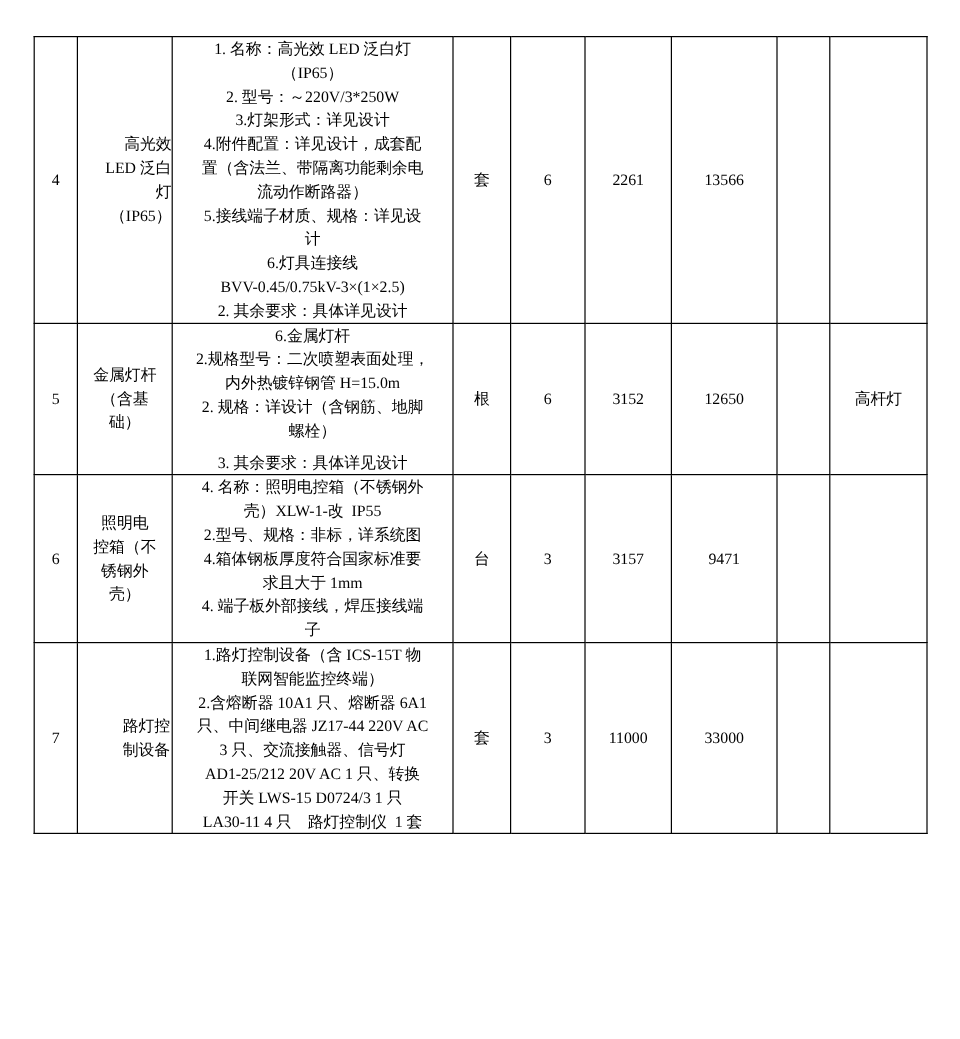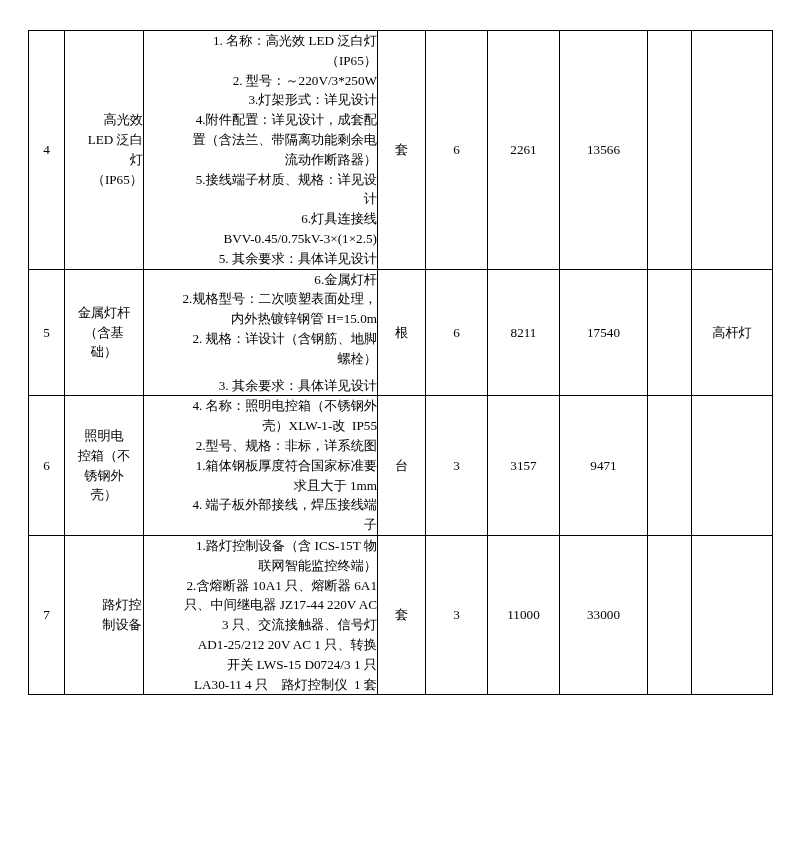--- a/index.html
+++ b/index.html
@@ -49,21 +49,21 @@
   .cell-center {
     text-align: center;
     padding: 4px 2px;
   }
   .cell-name {
     text-align: center;
     padding: 6px 6px;
     line-height: 1.55;
   }
   .cell-spec {
-    text-align: right;
+    text-align: center;
     padding: 5px 6px 6px 6px;
     line-height: 1.58;
   }
   .cell-note {
     text-align: center;
     padding: 4px 4px;
     margin-top: 37px;
   }
   .spec-line {
     display: block;
@@ -103,21 +103,21 @@
           <span class="spec-line">（IP65）</span>
           <span class="spec-line">2. 型号：～220V/3*250W</span>
           <span class="spec-line">3.灯架形式：详见设计</span>
           <span class="spec-line">4.附件配置：详见设计，成套配</span>
           <span class="spec-line">置（含法兰、带隔离功能剩余电</span>
           <span class="spec-line">流动作断路器）</span>
           <span class="spec-line">5.接线端子材质、规格：详见设</span>
           <span class="spec-line">计</span>
           <span class="spec-line">6.灯具连接线</span>
           <span class="spec-line">BVV-0.45/0.75kV-3×(1×2.5)</span>
-          <span class="spec-line">5. 其余要求：具体详见设计</span>
+          <span class="spec-line">2. 其余要求：具体详见设计</span>
         </td>
         <td class="cell-center">套</td>
         <td class="cell-center num">6</td>
         <td class="cell-center num">2261</td>
         <td class="cell-center num">13566</td>
         <td class="cell-center"></td>
         <td class="cell-note"></td>
       </tr>
 
       <tr>
@@ -128,37 +128,37 @@
         <td class="cell-spec">
           <span class="spec-line">6.金属灯杆</span>
           <span class="spec-line">2.规格型号：二次喷塑表面处理，</span>
           <span class="spec-line">内外热镀锌钢管 H=15.0m</span>
           <span class="spec-line">2. 规格：详设计（含钢筋、地脚</span>
           <span class="spec-line">螺栓）</span>
           <span class="spec-line" style="margin-top:7px;">3. 其余要求：具体详见设计</span>
         </td>
         <td class="cell-center">根</td>
         <td class="cell-center num">6</td>
-        <td class="cell-center num">8211</td>
-        <td class="cell-center num">17540</td>
+        <td class="cell-center num">3152</td>
+        <td class="cell-center num">12650</td>
         <td class="cell-center"></td>
         <td class="cell-note">高杆灯</td>
       </tr>
 
       <tr>
         <td class="cell-center num">6</td>
         <td class="cell-name" style="white-space: pre-line;">照明电
 控箱（不
 锈钢外
 壳）</td>
         <td class="cell-spec">
           <span class="spec-line">4. 名称：照明电控箱（不锈钢外</span>
           <span class="spec-line">壳）XLW-1-改  IP55</span>
           <span class="spec-line">2.型号、规格：非标，详系统图</span>
-          <span class="spec-line">1.箱体钢板厚度符合国家标准要</span>
+          <span class="spec-line">4.箱体钢板厚度符合国家标准要</span>
           <span class="spec-line">求且大于 1mm</span>
           <span class="spec-line">4. 端子板外部接线，焊压接线端</span>
           <span class="spec-line">子</span>
         </td>
         <td class="cell-center">台</td>
         <td class="cell-center num">3</td>
         <td class="cell-center num">3157</td>
         <td class="cell-center num">9471</td>
         <td class="cell-center"></td>
         <td class="cell-note"></td>

